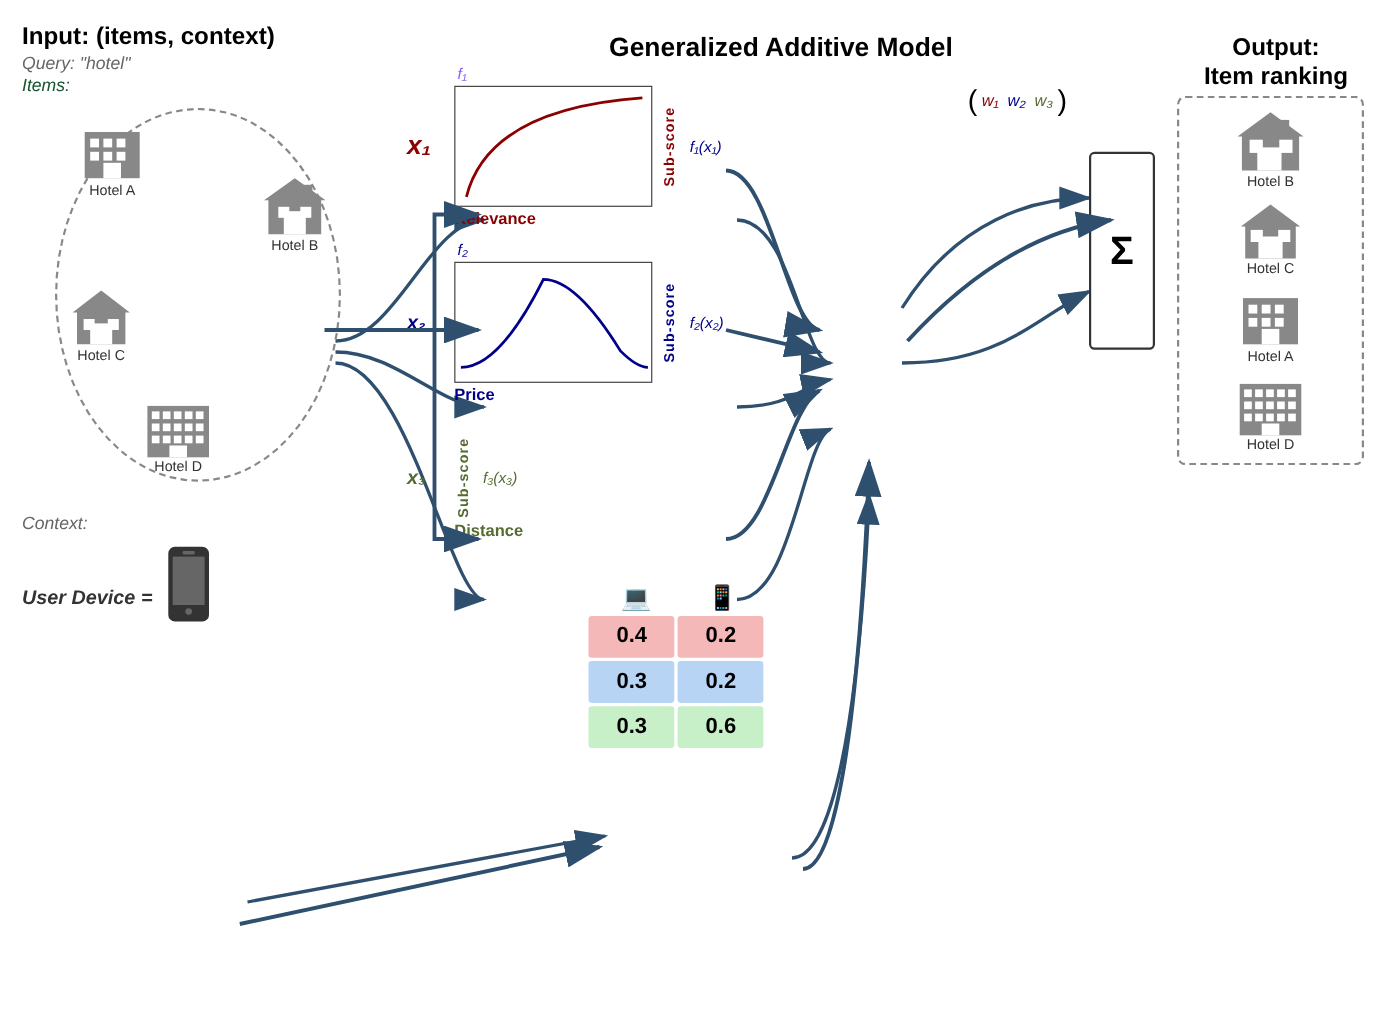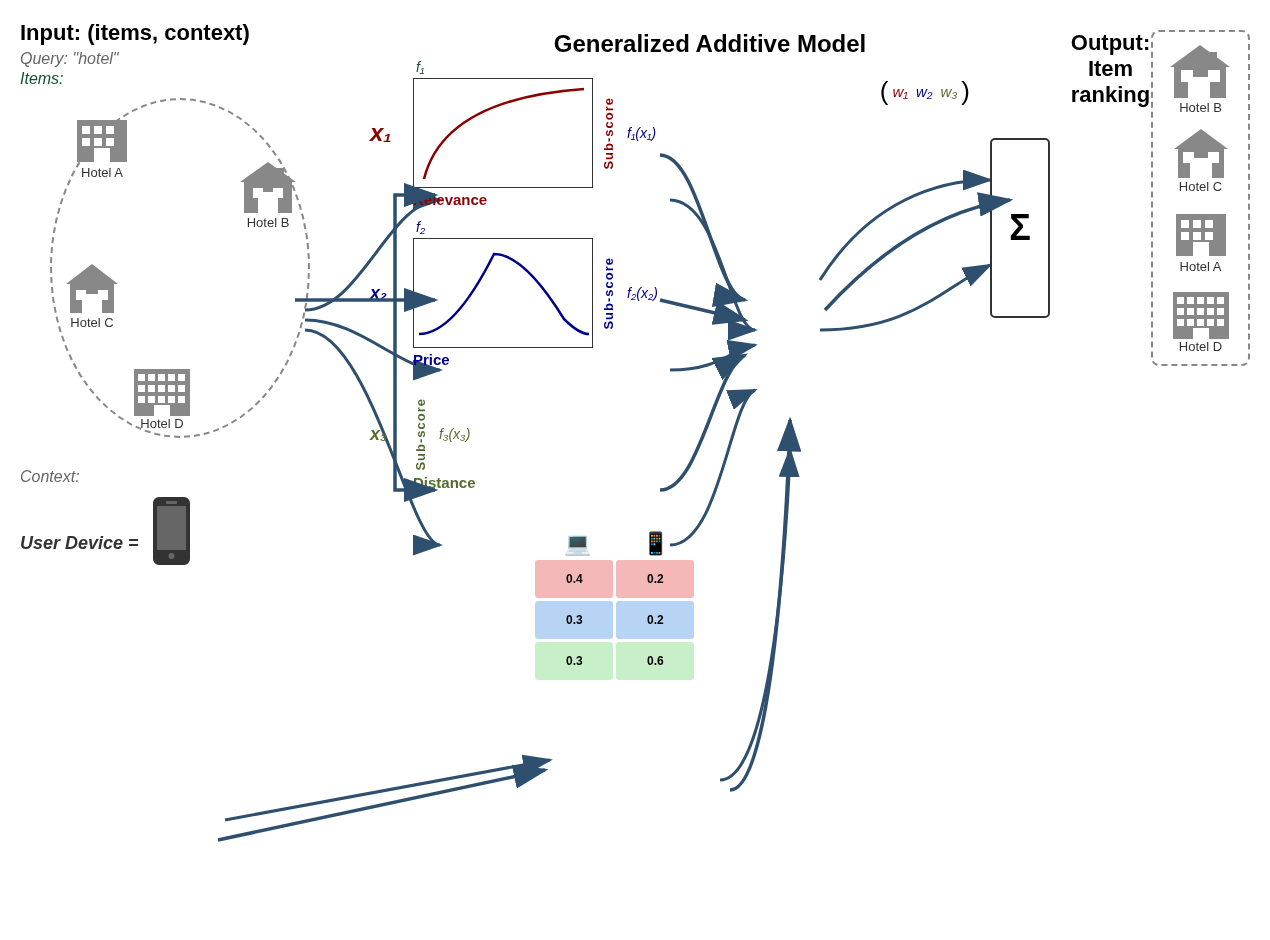--- a/index.html
+++ b/index.html
@@ -108,21 +108,21 @@
     .gam-title {
       font-size: 24px;
       font-weight: bold;
       margin-bottom: 20px;
       text-align: center;
     }
     .wm-cell {
       display: flex;
       align-items: center;
       justify-content: center;
-      font-size: 12px;
+      font-size: 20px;
       font-weight: bold;
       border-radius: 3px;
     }
     .wm-red { background: #f4b8b8; }
     .wm-blue { background: #b8d4f4; }
     .wm-green { background: #c8f0c8; }
 
     
     .sigma-box {
       width: 60px;
@@ -135,21 +135,21 @@
       font-size: 36px;
       font-weight: bold;
       background: #fff;
     }
 
     
     .right-panel {
       width: 200px;
       flex-shrink: 0;
       display: flex;
-      flex-direction: row;
+      flex-direction: column;
       align-items: flex-start;
       padding-top: 10px;
     }
     .dashed-rect {
       border: 2.5px dashed #888;
       border-radius: 8px;
       padding: 10px 15px;
       width: 170px;
       display: flex;
       flex-direction: column;
@@ -304,21 +304,21 @@
     <div class="gam-title">Generalized Additive Model</div>
 
     <div style="display:flex;flex-direction:row;align-items:flex-start;gap:20px;width:100%;">
 
       <div style="display:flex;flex-direction:column;gap:30px;flex:1;">
 
         <div style="display:flex;flex-direction:column;align-items:flex-start;">
           <div style="display:flex;align-items:center;gap:8px;">
             <span style="font-size:24px;font-weight:bold;font-style:italic;color:#8B0000;min-width:35px;">x₁</span>
             <div style="position:relative;width:180px;height:110px;border:1.5px solid #333;background:#fff;">
-              <span style="position:absolute;top:-20px;left:2px;font-size:14px;font-style:italic;color:#14532d;">f₁</span>
+              <span style="position:absolute;top:-20px;left:2px;font-size:14px;font-style:italic;color:#8b5cf6;">f₁</span>
               <svg width="178" height="108" style="position:absolute;top:0;left:0;">
                 <path d="M 10,100 Q 30,20 170,10" stroke="#8B0000" stroke-width="2.5" fill="none"></path>
               </svg>
             </div>
             <span style="writing-mode:vertical-rl;transform:rotate(180deg);font-size:13px;font-weight:bold;letter-spacing:1px;color:#8B0000;">Sub-score</span>
             <span style="font-size:14px;font-style:italic;color:#00008B;margin-left:3px;">f₁(x₁)</span>
           </div>
           <div style="margin-left:43px;margin-top:3px;font-size:15px;font-weight:bold;color:#8B0000;">Relevance</div>
         </div>
 

